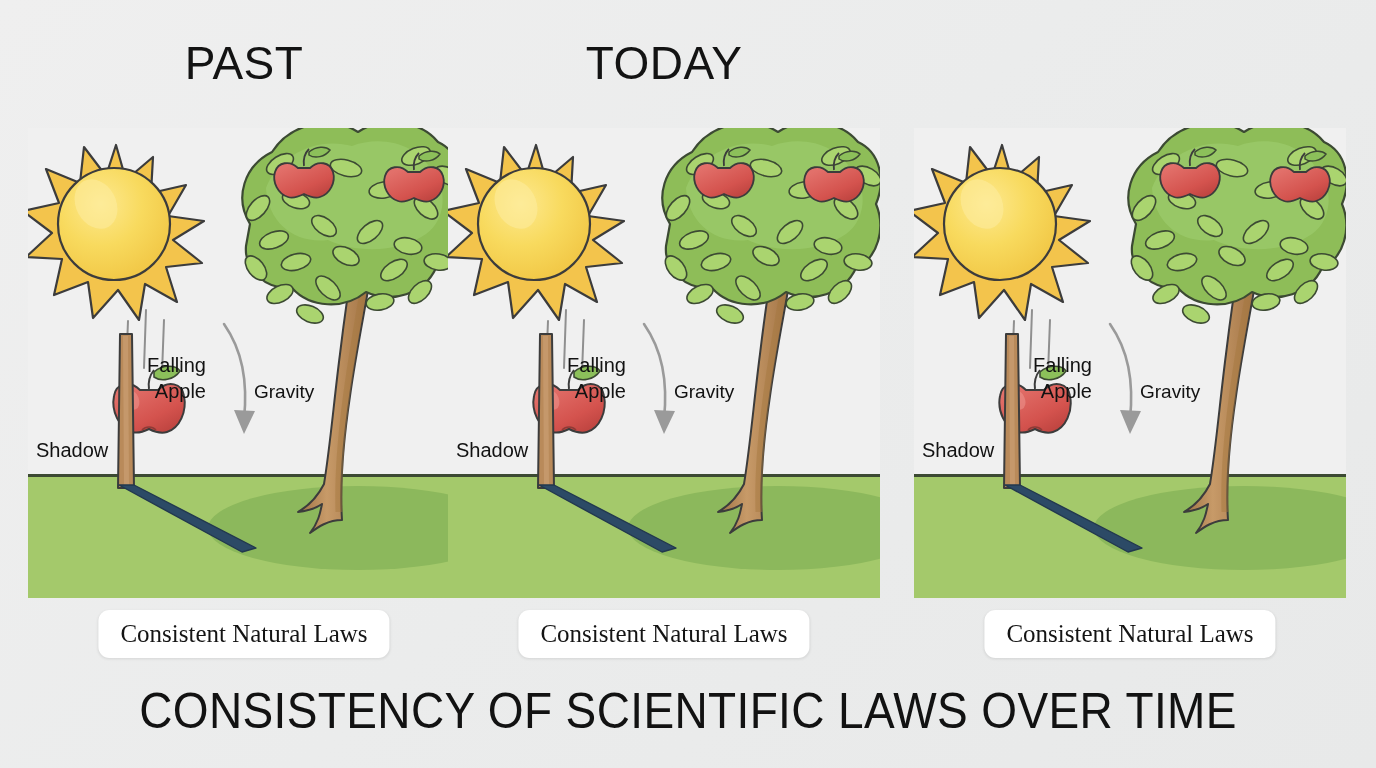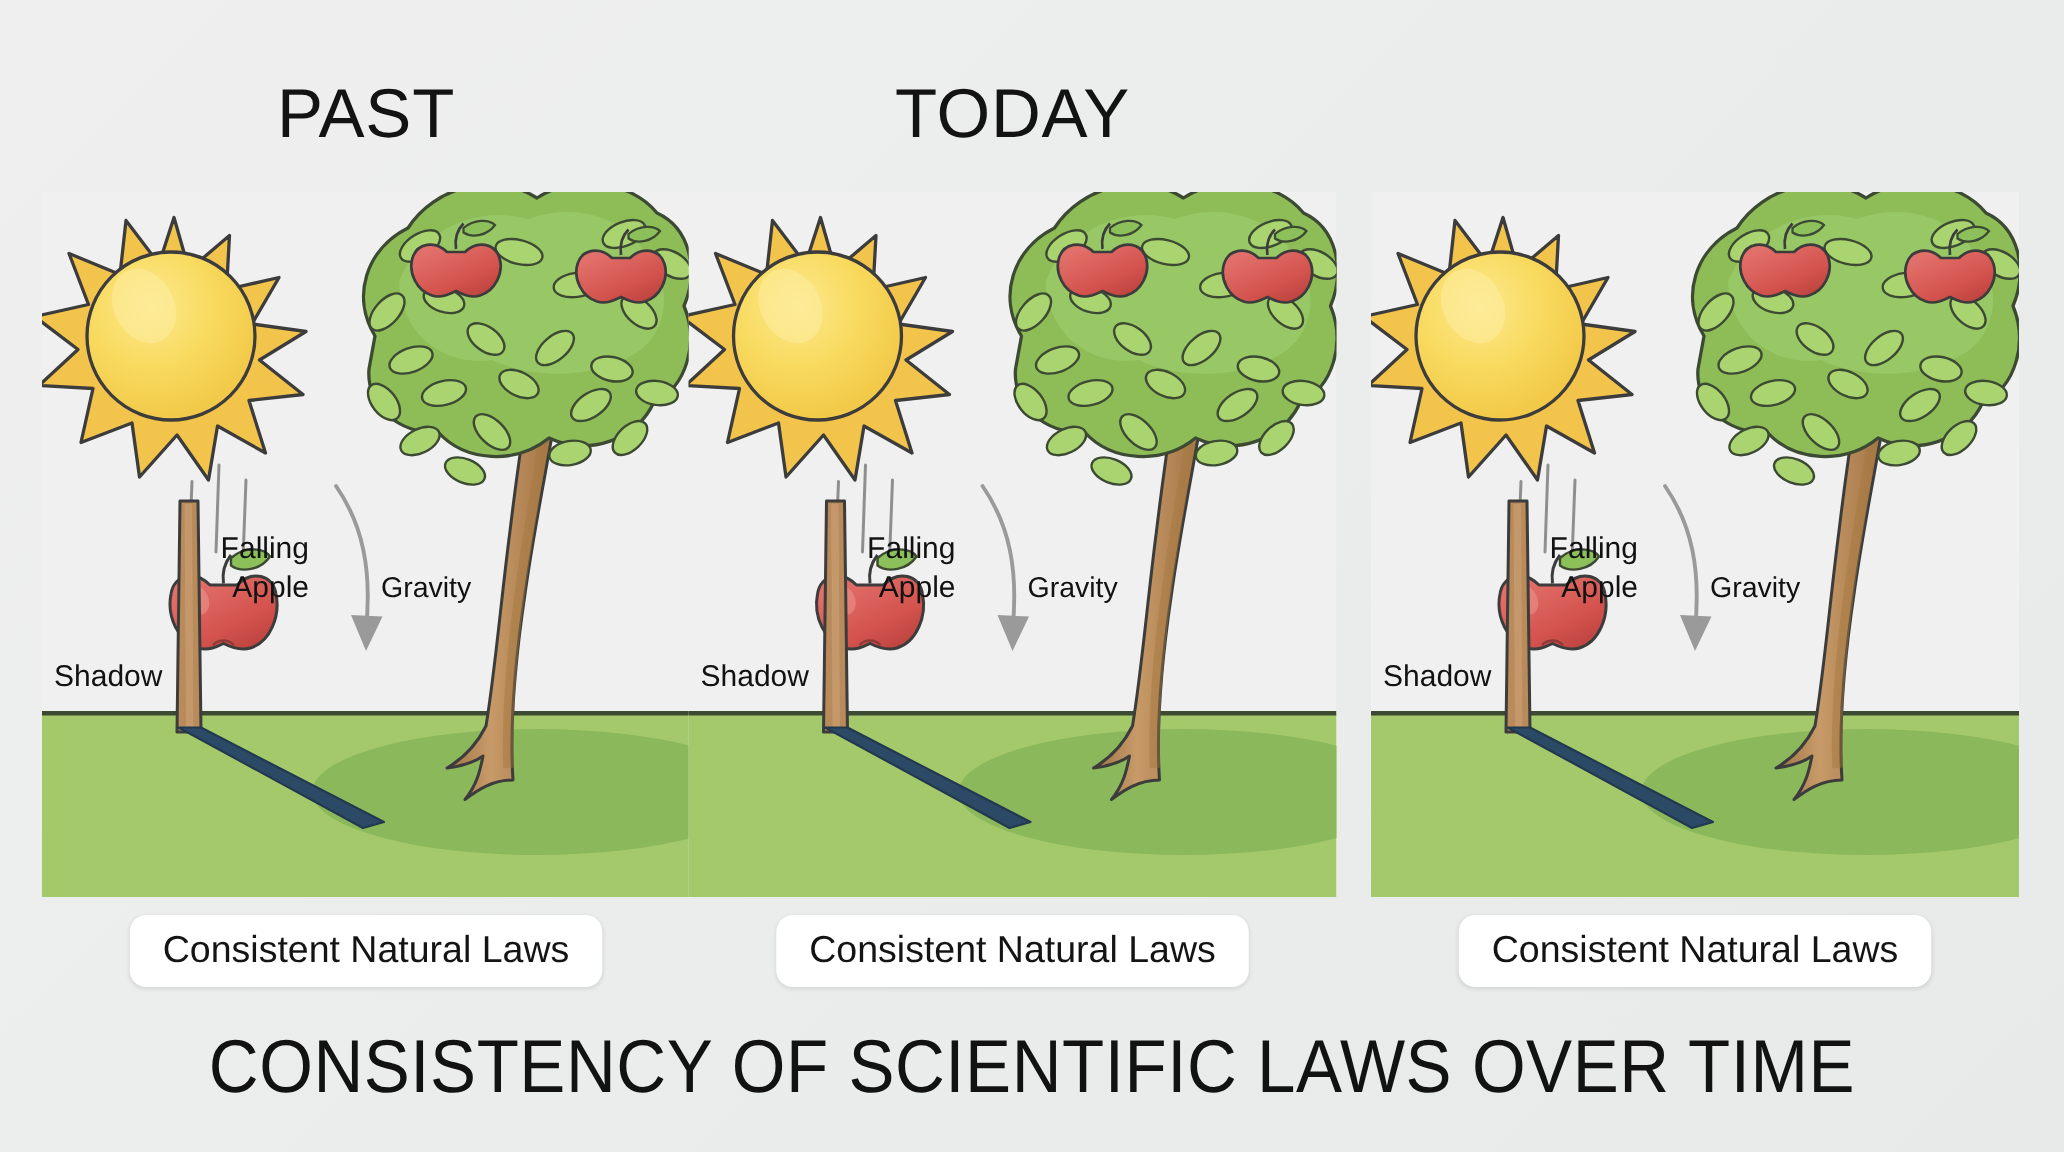--- a/index.html
+++ b/index.html
@@ -28,36 +28,35 @@
     height: 660px;
   }
 
   .panel {
     position: absolute;
     top: 40px;
     width: 432px;
     height: 600px;
   }
   .panel.p1 { left: 28px; }
-  .panel.p2 { left: 459px; }
+  .panel.p2 { left: 448px; }
   .panel.p3 { left: 914px; }
 
   .panel-heading {
     position: absolute;
     top: 0;
     left: 0;
     width: 432px;
     text-align: center;
     font-size: 46px;
     font-weight: 400;
     letter-spacing: 0.5px;
     color: #131313;
     line-height: 1;
     white-space: nowrap;
-    margin-top: 12px;
   }
 
   .scene-wrap {
     position: absolute;
     top: 88px;
     left: 0;
     width: 432px;
     height: 512px;
   }
   .scene-svg {
@@ -73,20 +72,21 @@
     transform: translateX(-50%);
     bottom: -18px;
     background: #ffffff;
     border-radius: 11px;
     padding: 11px 22px 12px 22px;
     font-size: 25px;
     color: #141414;
     line-height: 1;
     white-space: nowrap;
     box-shadow: 0 1px 3px rgba(0,0,0,0.10);
+    font-family: Liberation Serif, serif;
   }
 
   .footer-title {
     position: absolute;
     left: 0;
     bottom: 28px;
     width: 1376px;
     text-align: center;
     font-size: 50px;
     font-weight: 400;

